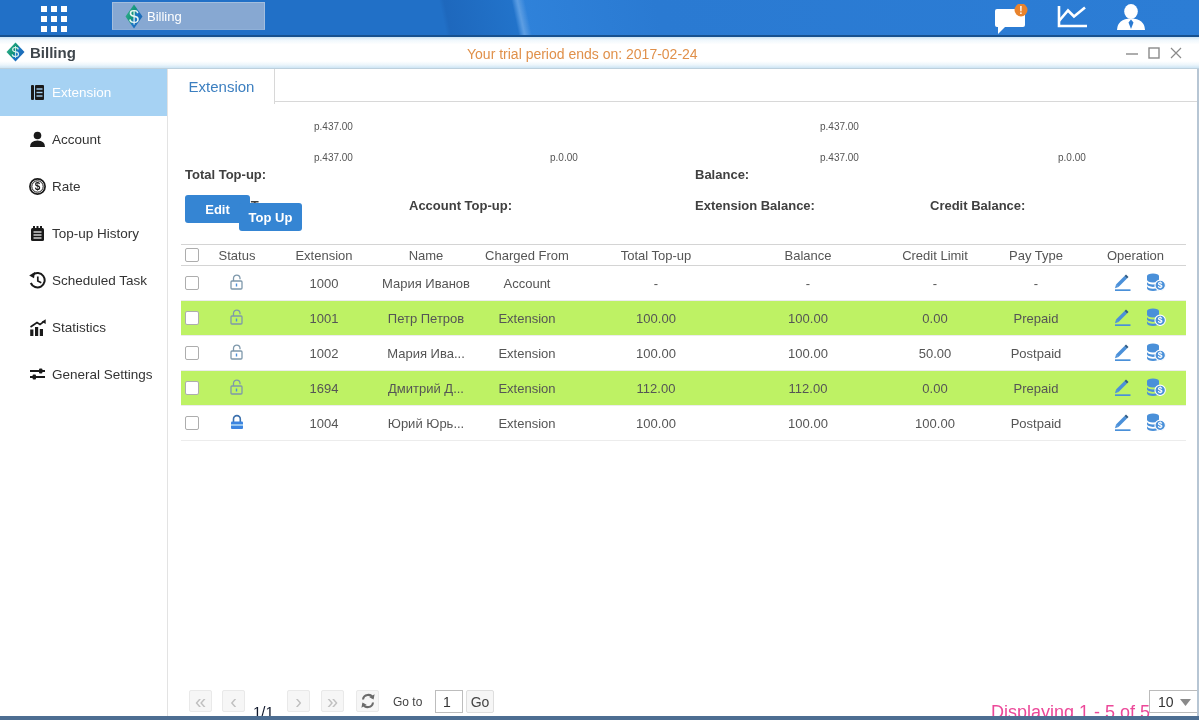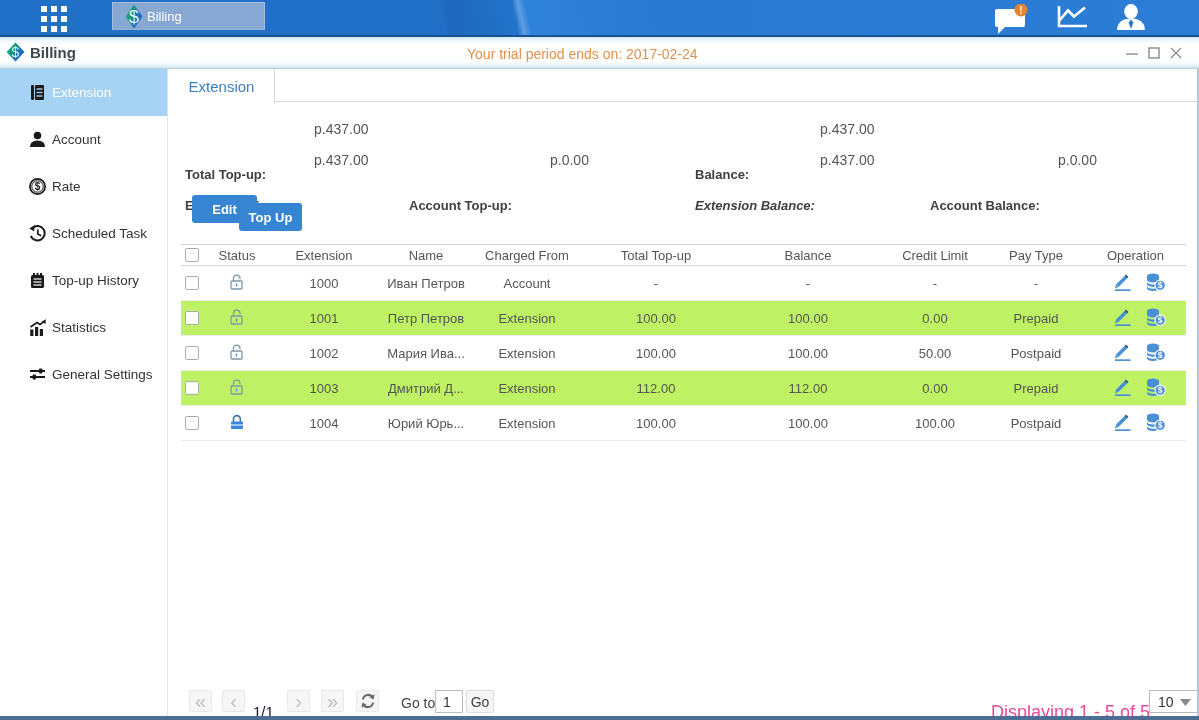--- a/index.html
+++ b/index.html
@@ -34,21 +34,21 @@
 .sideitem .sicon { width:17px; height:17px; margin-left:29px; margin-right:6px; flex:none; }
 .sideitem.sel { background:#a6d2f3; color:#fff; }
 
 
 #main { position:absolute; top:69px; left:169px; width:1030px; height:647px; background:#fff; }
 #tabstrip { position:absolute; top:0; left:0; width:1030px; height:33px; border-bottom:1px solid #d8d8d8; background:#fff; }
 #activetab { position:absolute; top:0; left:0; width:106px; height:35px; background:#fff; border-right:1px solid #d8d8d8;
   display:flex; align-items:center; justify-content:center; color:#3c7fc0; font-size:15px; }
 
 .lbl { position:absolute; font-size:13px; font-weight:bold; color:#404040;margin-top:46px; }
-.val { position:absolute; font-size:14px; color:#555;text-align:right; }
+.val { position:absolute; font-size:10px; color:#555;text-align:right; }
 
 .btn { position:absolute; height:28px; background:#3585d3; color:#fff; font-weight:bold; font-size:13px;
   border-radius:3px; display:flex; align-items:center; justify-content:center; }
 
 
 #tbl { position:absolute; left:12px; top:175px; width:1005px; border-collapse:collapse; table-layout:fixed; }
 #tbl th { border-top:1px solid #d4d4d4; border-bottom:1px solid #d4d4d4; height:21px; font-size:13px; font-weight:normal; color:#555; background:#fff; }
 #tbl td { height:35px; font-size:13px; color:#555; text-align:center; border-bottom:1px solid #ececec; }
 #tbl tr.alt td { background:#bef264; }
 .cb { width:14px; height:14px; border:1px solid #adadad; border-radius:2px; background:#fff; margin:0 auto; }
@@ -157,40 +157,40 @@
     Account</div>
   <div class="sideitem">
     <svg class="sicon" viewBox="0 0 17 17">
         <circle cx="8.5" cy="8.5" r="7.6" fill="none" stroke="#1a1a1a" stroke-width="1.7"></circle>
         <circle cx="8.5" cy="8.5" r="5.7" fill="none" stroke="#1a1a1a" stroke-width="1"></circle>
         <text x="8.5" y="12" font-size="10" font-weight="bold" fill="#1a1a1a" text-anchor="middle">$</text>
       </svg>
     Rate</div>
   <div class="sideitem">
     <svg class="sicon" viewBox="0 0 17 17">
-        <path d="M3.6 2.9 A7.2 7.2 0 1 1 1.8 11.0" fill="none" stroke="#1a1a1a" stroke-width="2"></path>
-        <path d="M6.0 0.1 L5.0 6.2 L0.2 3.4 Z" fill="#1a1a1a"></path>
-        <path d="M8.8 4.4 L8.8 9 L12.3 10.7" fill="none" stroke="#1a1a1a" stroke-width="1.7"></path>
-      </svg>
-    Scheduled Task</div>
-  <div class="sideitem">
-    <svg class="sicon" viewBox="0 0 17 17">
         <rect x="2" y="3" width="13" height="13" rx="1.5" fill="#1a1a1a"></rect>
         <rect x="4" y="1" width="2" height="3" fill="#1a1a1a"></rect>
         <rect x="7.5" y="1" width="2" height="3" fill="#1a1a1a"></rect>
         <rect x="11" y="1" width="2" height="3" fill="#1a1a1a"></rect>
         <g stroke="#fff" stroke-width="1.2">
           <line x1="4.5" y1="7" x2="12.5" y2="7"></line>
           <line x1="4.5" y1="10" x2="12.5" y2="10"></line>
           <line x1="4.5" y1="13" x2="12.5" y2="13"></line>
         </g>
       </svg>
     Top-up History</div>
   <div class="sideitem">
     <svg class="sicon" viewBox="0 0 17 17">
+        <path d="M3.6 2.9 A7.2 7.2 0 1 1 1.8 11.0" fill="none" stroke="#1a1a1a" stroke-width="2"></path>
+        <path d="M6.0 0.1 L5.0 6.2 L0.2 3.4 Z" fill="#1a1a1a"></path>
+        <path d="M8.8 4.4 L8.8 9 L12.3 10.7" fill="none" stroke="#1a1a1a" stroke-width="1.7"></path>
+      </svg>
+    Scheduled Task</div>
+  <div class="sideitem">
+    <svg class="sicon" viewBox="0 0 17 17">
         <rect x="1.2" y="10.5" width="3.2" height="6.5" fill="#1a1a1a"></rect>
         <rect x="6" y="8" width="3.2" height="9" fill="#1a1a1a"></rect>
         <rect x="10.8" y="10" width="3.2" height="7" fill="#1a1a1a"></rect>
         <path d="M1.5 8 L8 3.5 L11 5.5 L14.5 2.8" fill="none" stroke="#1a1a1a" stroke-width="1.7"></path>
         <path d="M16.7 0.3 L16.7 5 L12.7 2.7 Z" fill="#1a1a1a"></path>
       </svg>
     Statistics</div>
   <div class="sideitem">
     <svg class="sicon" viewBox="0 0 17 17">
         <g stroke="#1a1a1a" stroke-width="2">
@@ -209,26 +209,26 @@
 
   <div class="lbl" style="left:16px; top:52px;">Total Top-up:</div>
   <div class="val" style="left:145px; top:52px;">p.437.00</div>
   <div class="lbl" style="left:526px; top:52px;">Balance:</div>
   <div class="val" style="left:651px; top:52px;">p.437.00</div>
 
   <div class="lbl" style="left:16px; top:83px;">Extension Top-up:</div>
   <div class="val" style="left:145px; top:83px;">p.437.00</div>
   <div class="lbl" style="left:240px; top:83px;">Account Top-up:</div>
   <div class="val" style="left:381px; top:83px;">p.0.00</div>
-  <div class="lbl" style="left:526px; top:83px;font-style:italic;">Extension Balance:</div>
+  <div class="lbl" style="left:526px; top:83px;">Extension Balance:</div>
   <div class="val" style="left:651px; top:83px;">p.437.00</div>
-  <div class="lbl" style="left:761px; top:83px;">Account Balance:</div>
+  <div class="lbl" style="left:761px; top:83px;">Credit Balance:</div>
   <div class="val" style="left:889px; top:83px;">p.0.00</div>
 
-  <div class="btn" style="left:23px; top:126px; width:65px;">Edit</div>
+  <div class="btn" style="left:16px; top:126px; width:65px;">Edit</div>
   <div class="btn" style="left:70px; top:126px; width:63px;margin-top:8px;">Top Up</div>
 
   <table id="tbl">
     <colgroup>
       <col style="width:22px">
         <col style="width:68px">
         <col style="width:106px">
         <col style="width:98px">
         <col style="width:104px">
       <col style="width:154px">
@@ -255,21 +255,21 @@
     <tr>
       <td>
             <div class="cb"></div>
           </td>
       <td><svg width="16" height="16" viewBox="0 0 16 16">
               <rect x="2" y="7" width="11" height="8" rx="1" fill="none" stroke="#7e98ab" stroke-width="1.3"></rect>
               <path d="M4.5 7 L4.5 4.3 A3.2 3.2 0 0 1 11 4.3 L11 5.2" fill="none" stroke="#7e98ab" stroke-width="1.3"></path>
               <line x1="7.5" y1="9.5" x2="7.5" y2="12.5" stroke="#4a90d9" stroke-width="1.4"></line>
             </svg></td>
       <td>1000</td>
-          <td>Иван Петров</td>
+          <td>Мария Иванов</td>
           <td>Account</td>
           <td>-</td>
           <td>-</td>
           <td>-</td>
           <td>-</td>
       <td>
         <svg width="20" height="18" viewBox="0 0 20 18" style="margin-right:13px; margin-left:8px;">
               <path d="M3 11.5 L11.5 3 L14 5.5 L5.5 14 Z" fill="#4a90d9"></path>
               <path d="M11.5 3 L13 1.5 L15.5 4 L14 5.5 Z" fill="#2d5a86"></path>
               <path d="M3 11.5 L5.5 14 L2 15.2 Z" fill="#4a90d9"></path>
@@ -350,21 +350,21 @@
     </tr>
     <tr class="alt">
       <td>
             <div class="cb"></div>
           </td>
       <td><svg width="16" height="16" viewBox="0 0 16 16">
               <rect x="2" y="7" width="11" height="8" rx="1" fill="none" stroke="#7e98ab" stroke-width="1.3"></rect>
               <path d="M4.5 7 L4.5 4.3 A3.2 3.2 0 0 1 11 4.3 L11 5.2" fill="none" stroke="#7e98ab" stroke-width="1.3"></path>
               <line x1="7.5" y1="9.5" x2="7.5" y2="12.5" stroke="#4a90d9" stroke-width="1.4"></line>
             </svg></td>
-      <td>1003</td>
+      <td>1694</td>
           <td>Дмитрий Д...</td>
           <td>Extension</td>
           <td>112.00</td>
           <td>112.00</td>
           <td>0.00</td>
           <td>Prepaid</td>
       <td>
         <svg width="20" height="18" viewBox="0 0 20 18" style="margin-right:13px; margin-left:8px;">
               <path d="M3 11.5 L11.5 3 L14 5.5 L5.5 14 Z" fill="#4a90d9"></path>
               <path d="M11.5 3 L13 1.5 L15.5 4 L14 5.5 Z" fill="#2d5a86"></path>
@@ -422,21 +422,21 @@
     <div class="pbtn" style="left:118px;">›</div>
     <div class="pbtn" style="left:152px;">»</div>
     <div class="pbtn" style="left:187px;">
       <svg width="16" height="16" viewBox="0 0 16 16">
           <path d="M3 6.5 A5.2 5.2 0 0 1 13 5.2" fill="none" stroke="#6b6b6b" stroke-width="2.1"></path>
           <path d="M14.6 1.2 L13.6 6.6 L9.4 4.2 Z" fill="#6b6b6b"></path>
           <path d="M13 9.5 A5.2 5.2 0 0 1 3 10.8" fill="none" stroke="#6b6b6b" stroke-width="2.1"></path>
           <path d="M1.4 14.8 L2.4 9.4 L6.6 11.8 Z" fill="#6b6b6b"></path>
         </svg>
     </div>
-    <div style="position:absolute; left:224px; top:5px; font-size:14px; color:#444;margin-left:8px;">Go to</div>
+    <div style="position:absolute; left:224px; top:5px; font-size:12px; color:#444;">Go to</div>
     <div style="position:absolute; left:266px; top:0; width:28px; height:23px; border:1px solid #bdbdbd; background:#fff; font-size:14px; color:#333; display:flex; align-items:center; padding-left:7px;">1</div>
     <div style="position:absolute; left:297px; top:0; width:28px; height:23px; background:#f6f6f6; border:1px solid #dedede; border-radius:2px; font-size:14px; color:#444; display:flex; align-items:center; justify-content:center;">Go</div>
     <div style="position:absolute; left:822px; top:5px; font-size:18px; color:#ec4899;margin-top:7px;">Displaying 1 - 5 of 5</div>
     <div style="position:absolute; left:980px; top:0; width:50px; height:23px; border:1px solid #bbb; background:#fff;">
       <div style="position:absolute; left:8px; top:3px; font-size:14px; color:#333;">10</div>
       <svg style="position:absolute; right:7px; top:8px;" width="11" height="8" viewBox="0 0 11 8">
           <path d="M0 0 L11 0 L5.5 7 Z" fill="#8a8a8a"></path>
         </svg>
     </div>
   </div>

